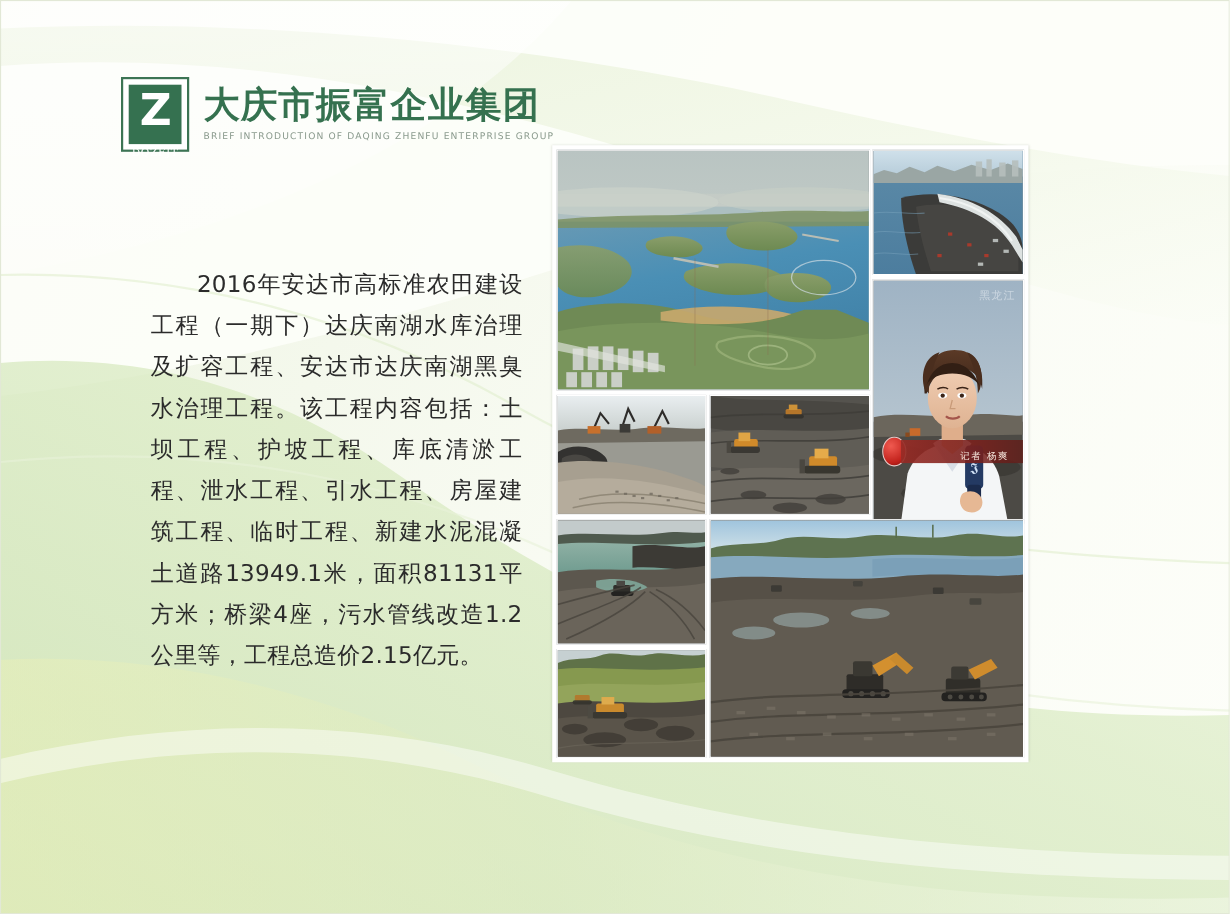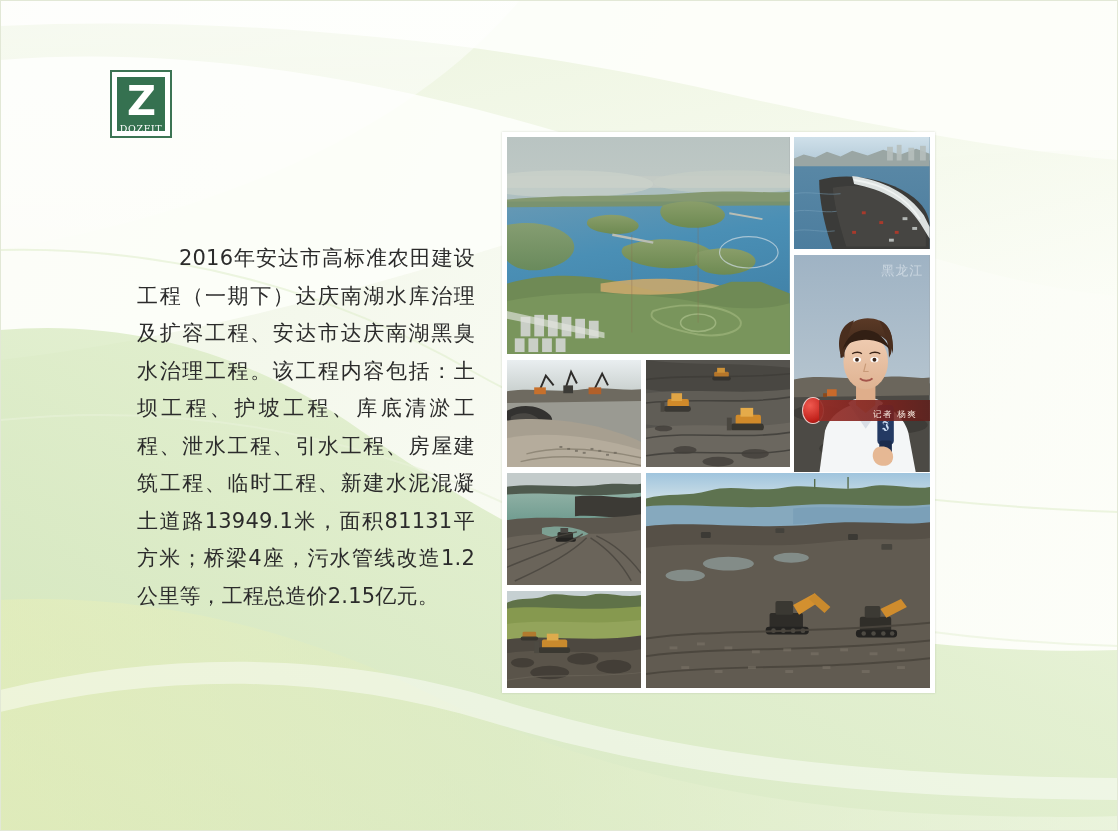--- a/index.html
+++ b/index.html
@@ -83,21 +83,21 @@
     color: #ffffff;
     letter-spacing: -1px;
     margin-top: 2px;
   }
   .logo-abbr {
     font-family: "DejaVu Serif", "Liberation Serif", serif;
     font-size: 9.5px;
     letter-spacing: 0.6px;
     color: #ffffff;
     line-height: 10px;
-    margin-top: 1px;
+    margin-top: 12px;
   }
   .logo-text {
     margin-left: 13px;
     padding-top: 6px;
   }
   .logo-title {
     font-family: "DejaVu Sans", "Liberation Sans", sans-serif;
     font-weight: 700;
     font-size: 33px;
     line-height: 38px;
@@ -205,21 +205,21 @@
     font-size: 8.5px;
     letter-spacing: 1.5px;
     font-family: "DejaVu Sans", "Liberation Sans", sans-serif;
     white-space: nowrap;
   }
   .tv-watermark {
     position: absolute;
     right: 5%;
     top: 3%;
     color: rgba(235,240,245,0.55);
-    font-size: 13px;
+    font-size: 10px;
     letter-spacing: 1px;
     font-family: "DejaVu Sans", "Liberation Sans", sans-serif;
     white-space: nowrap;
   }
 </style>
 </head>
 <body>
 
 <div class="slide">
 
@@ -269,20 +269,24 @@
     <div class="slide-edge"></div>
   </div>
 
   <div class="logo-block">
     <div class="logo-mark">
       <div class="logo-mark-inner">
         <div class="logo-z">Z</div>
         <div class="logo-abbr">DQZFJT</div>
       </div>
     </div>
+    <div class="logo-text">
+      <div class="logo-title">大庆市振富企业集团</div>
+      <div class="logo-sub">BRIEF INTRODUCTION OF DAQING ZHENFU ENTERPRISE GROUP</div>
+    </div>
   </div>
 
   <div class="body-copy">2016年安达市高标准农田建设工程（一期下）达庆南湖水库治理及扩容工程、安达市达庆南湖黑臭水治理工程。该工程内容包括：土坝工程、护坡工程、库底清淤工程、泄水工程、引水工程、房屋建筑工程、临时工程、新建水泥混凝土道路13949.1米，面积81131平方米；桥梁4座，污水管线改造1.2公里等，工程总造价2.15亿元。</div>
 
   <div class="collage-panel">
     <div class="collage-grid">
 
       <div class="cell c-render">
         <svg viewBox="0 0 290 222" preserveAspectRatio="none">
           <defs>

